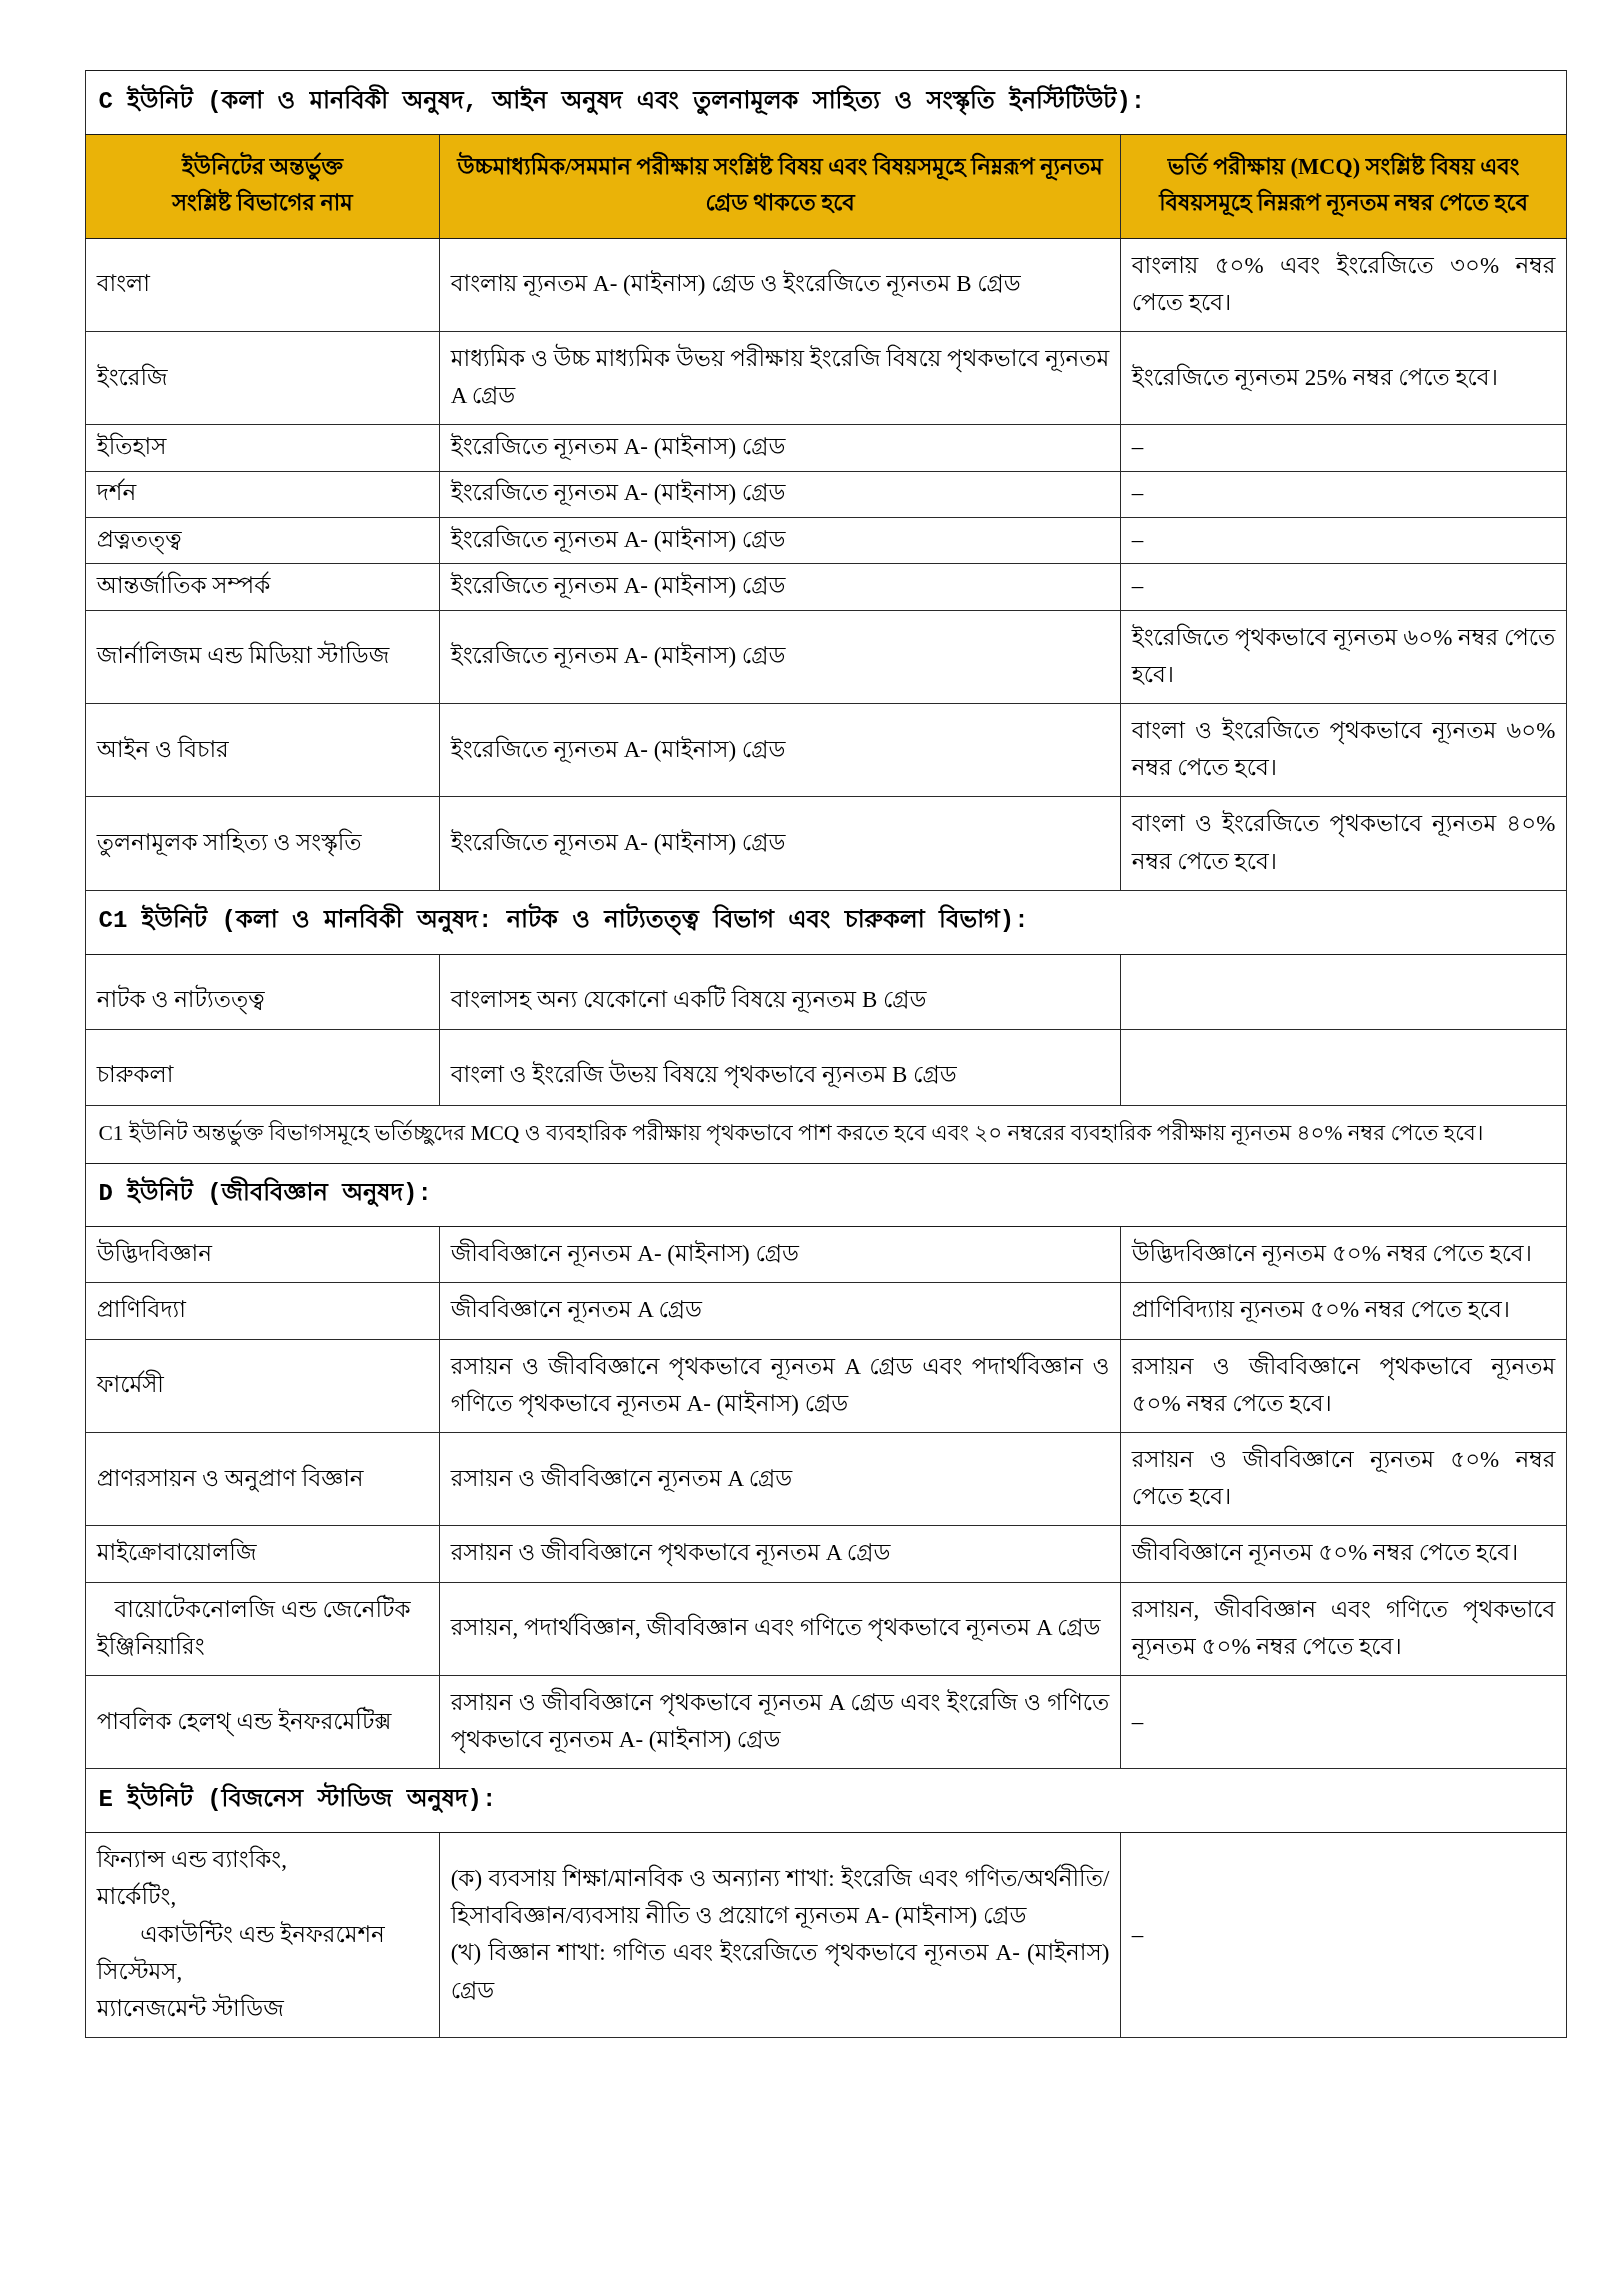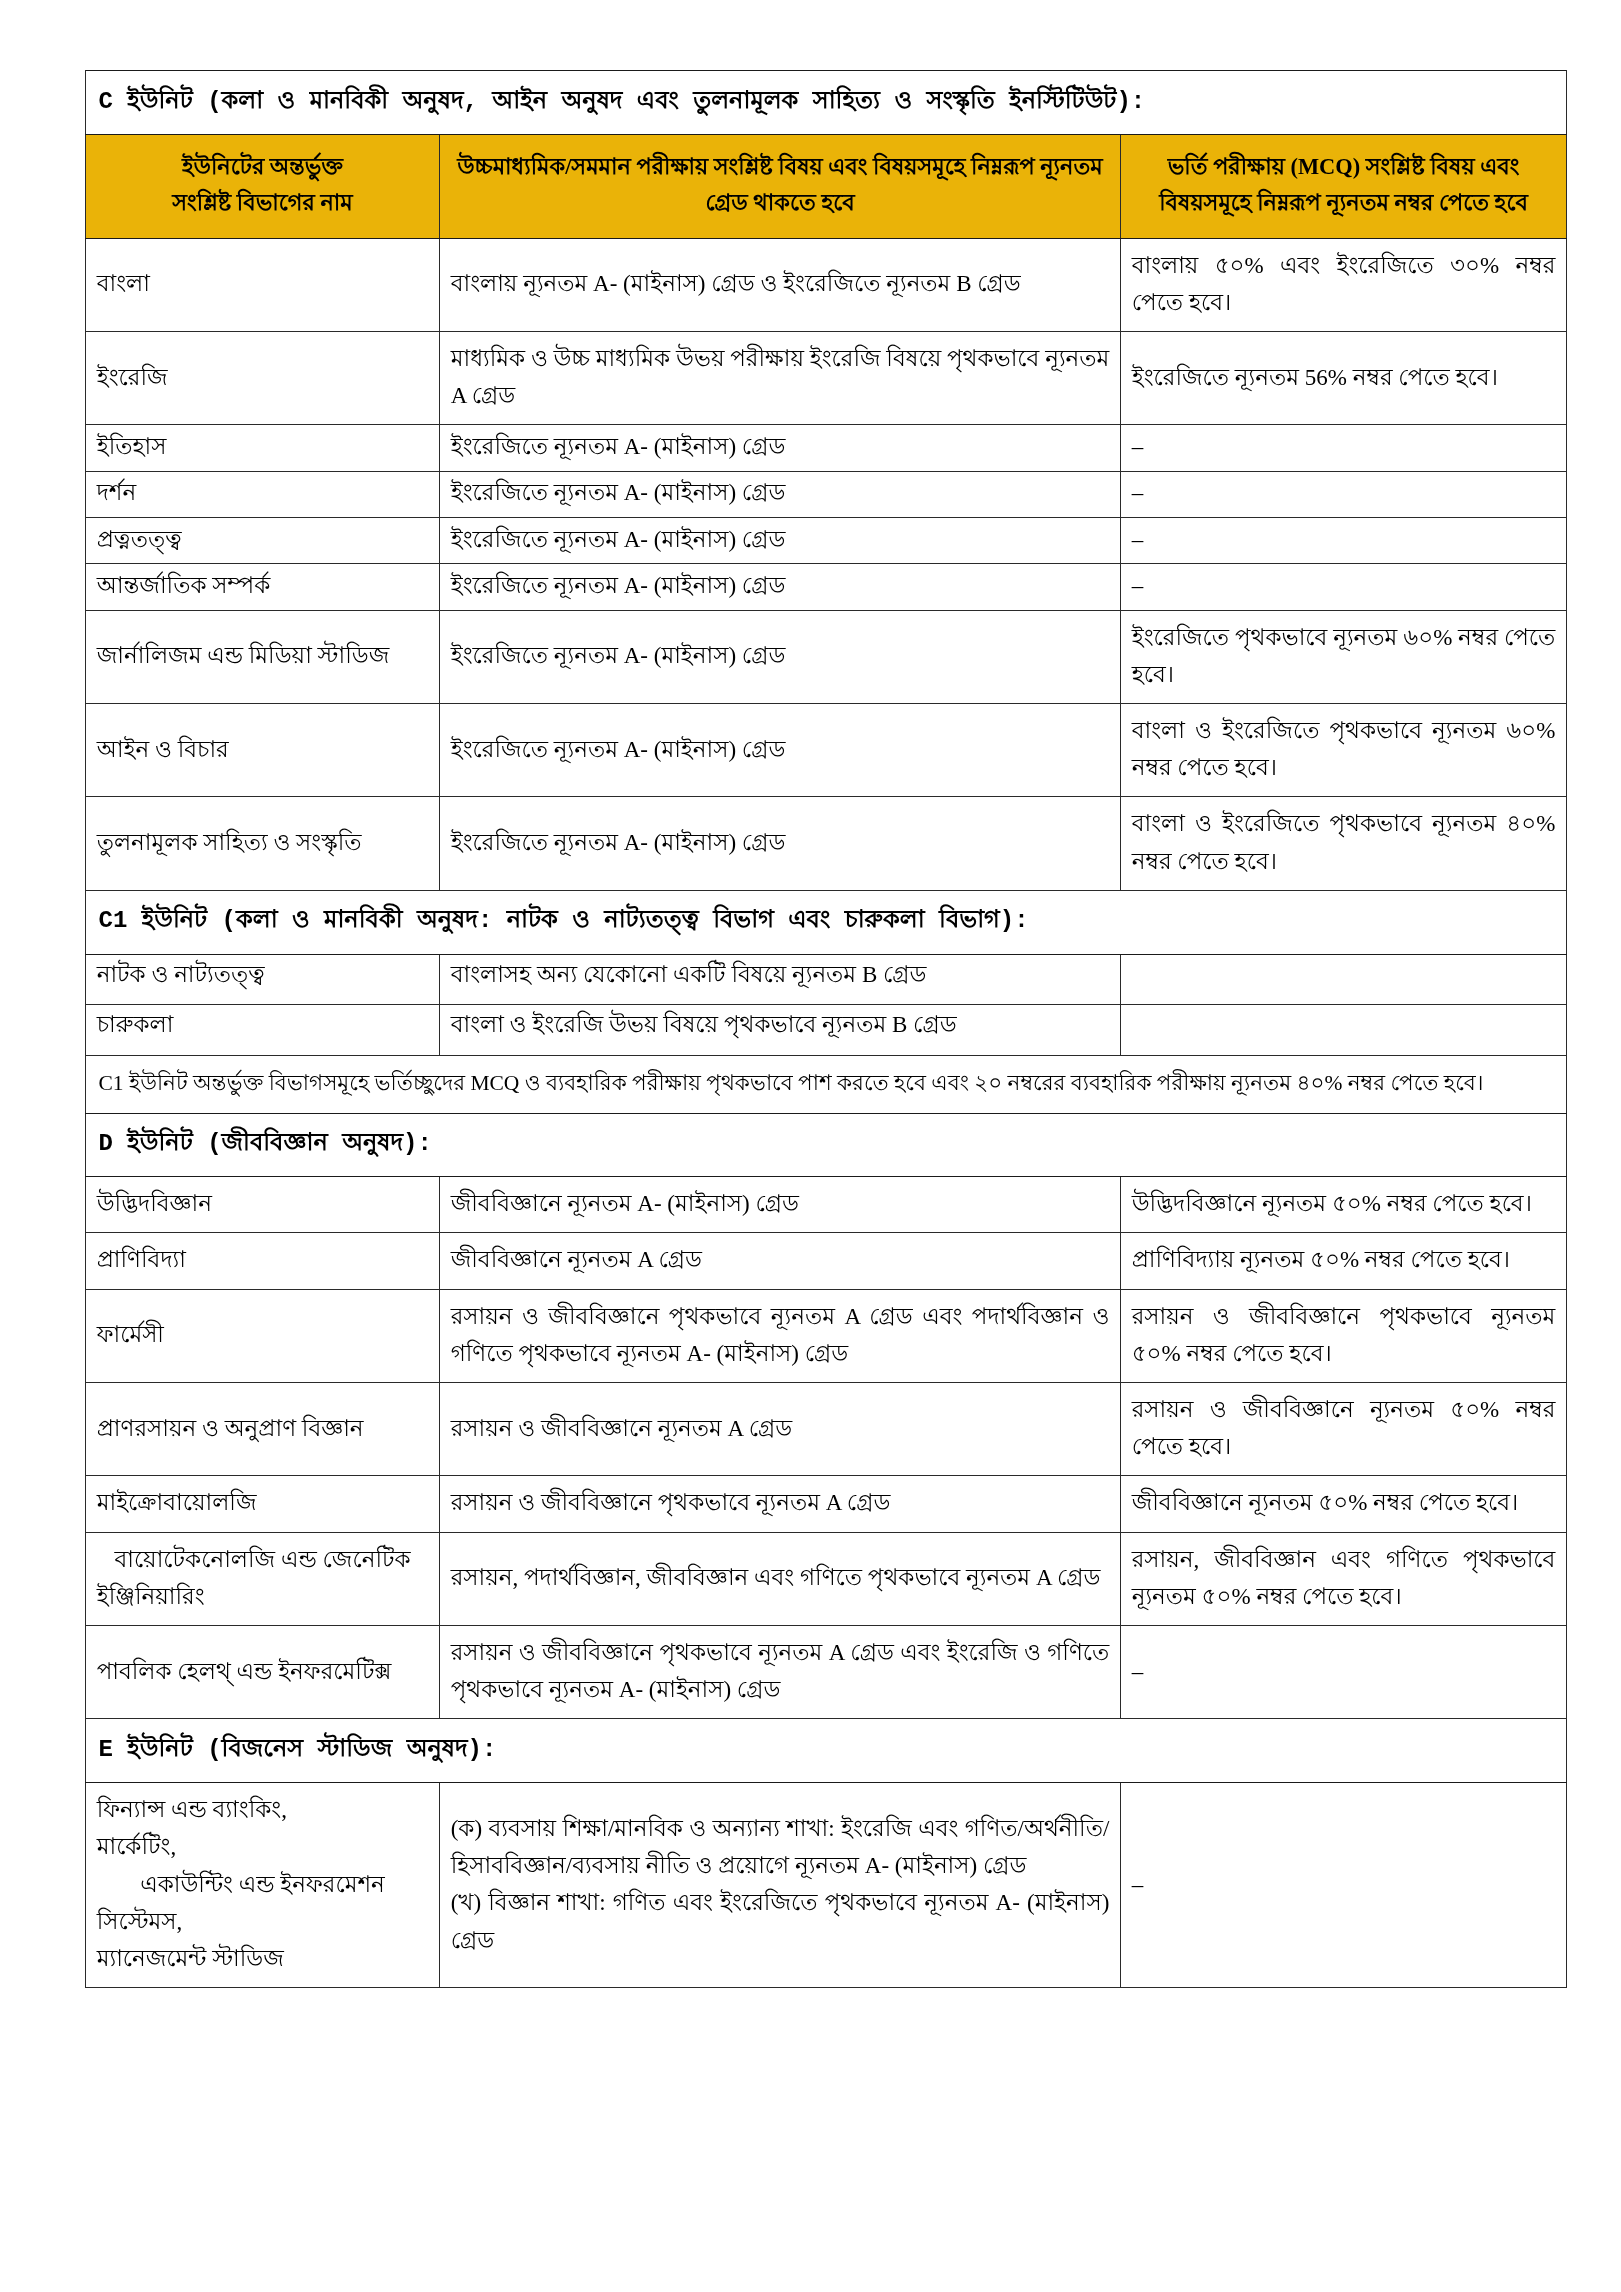--- a/index.html
+++ b/index.html
@@ -88,21 +88,21 @@
     font-size: 22.4px;
   }
   td.empty { }
 
   tr.compact > td {
     padding-top: 4.5px;
     padding-bottom: 6.3px;
     line-height: 1.5;
   }
   tr.tall-c1 > td {
-    padding-top: 1px;
+    padding-top: 26px;
     padding-bottom: 11.6px;
   }
 
   
   tr.note-row > td {
     border-top: 1.8px solid #1a1a1a;
     border-bottom: 1.8px solid #1a1a1a;
     font-size: 21.5px;
     line-height: 1.7;
     text-align: justify;
@@ -133,21 +133,21 @@
           <td>ভর্তি পরীক্ষায় (MCQ) সংশ্লিষ্ট বিষয় এবং বিষয়সমূহে নিম্নরূপ ন্যূনতম নম্বর পেতে হবে</td>
         </tr>
         <tr class="">
           <td class="dept">বাংলা</td>
           <td class="req">বাংলায় ন্যূনতম A- (মাইনাস) গ্রেড ও ইংরেজিতে ন্যূনতম B গ্রেড</td>
           <td class="mark">বাংলায় ৫০% এবং ইংরেজিতে ৩০% নম্বর পেতে হবে।</td>
         </tr>
         <tr class="">
           <td class="dept">ইংরেজি</td>
           <td class="req">মাধ্যমিক ও উচ্চ মাধ্যমিক উভয় পরীক্ষায় ইংরেজি বিষয়ে পৃথকভাবে ন্যূনতম A গ্রেড</td>
-          <td class="mark">ইংরেজিতে ন্যূনতম 56% নম্বর পেতে হবে।</td>
+          <td class="mark">ইংরেজিতে ন্যূনতম 25% নম্বর পেতে হবে।</td>
         </tr>
         <tr class="compact">
           <td class="dept">ইতিহাস</td>
           <td class="req">ইংরেজিতে ন্যূনতম A- (মাইনাস) গ্রেড</td>
           <td class="dash">–</td>
         </tr>
         <tr class="compact">
           <td class="dept">দর্শন</td>
           <td class="req">ইংরেজিতে ন্যূনতম A- (মাইনাস) গ্রেড</td>
           <td class="dash">–</td>

